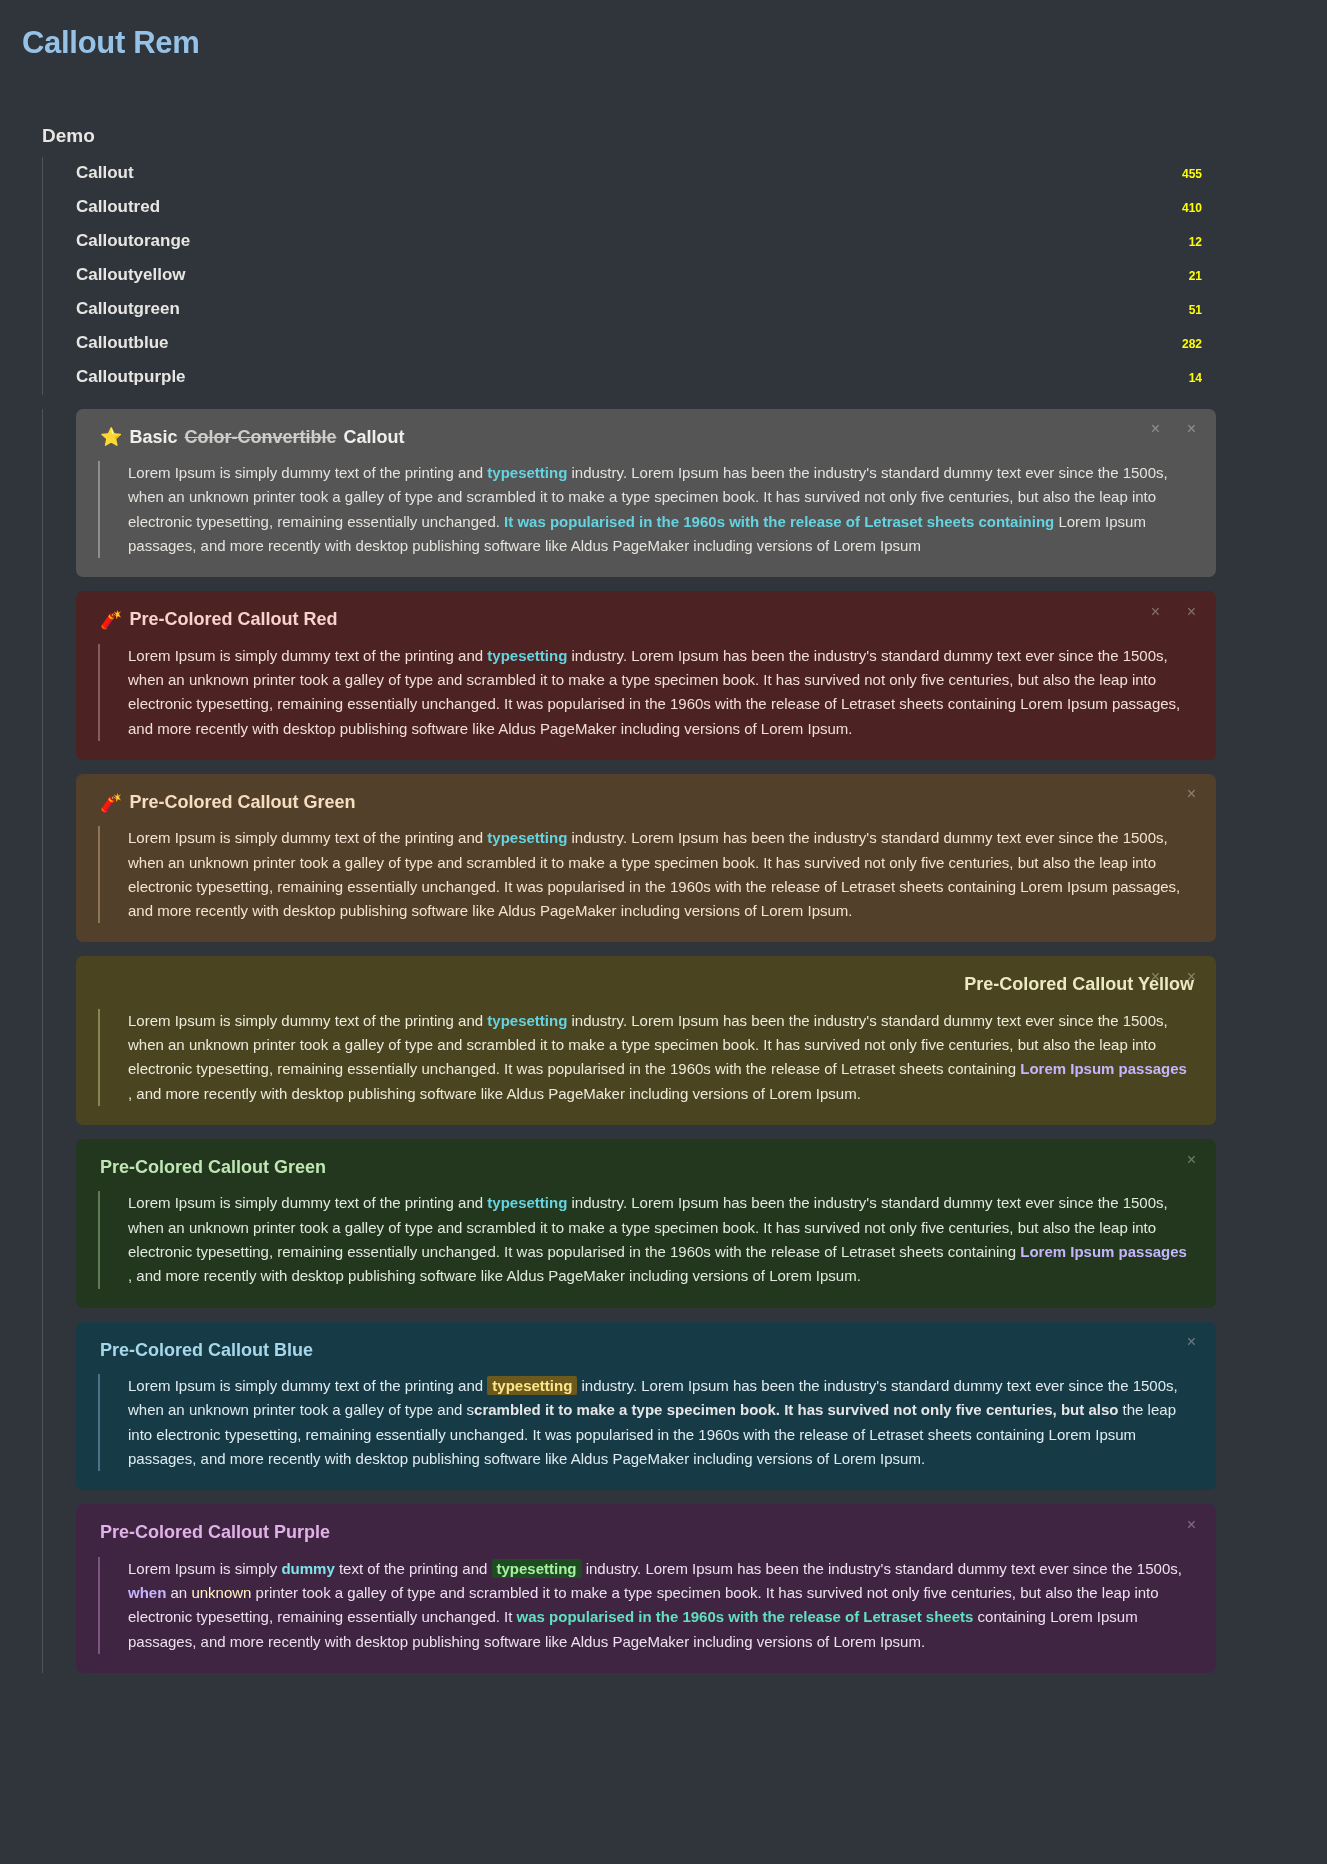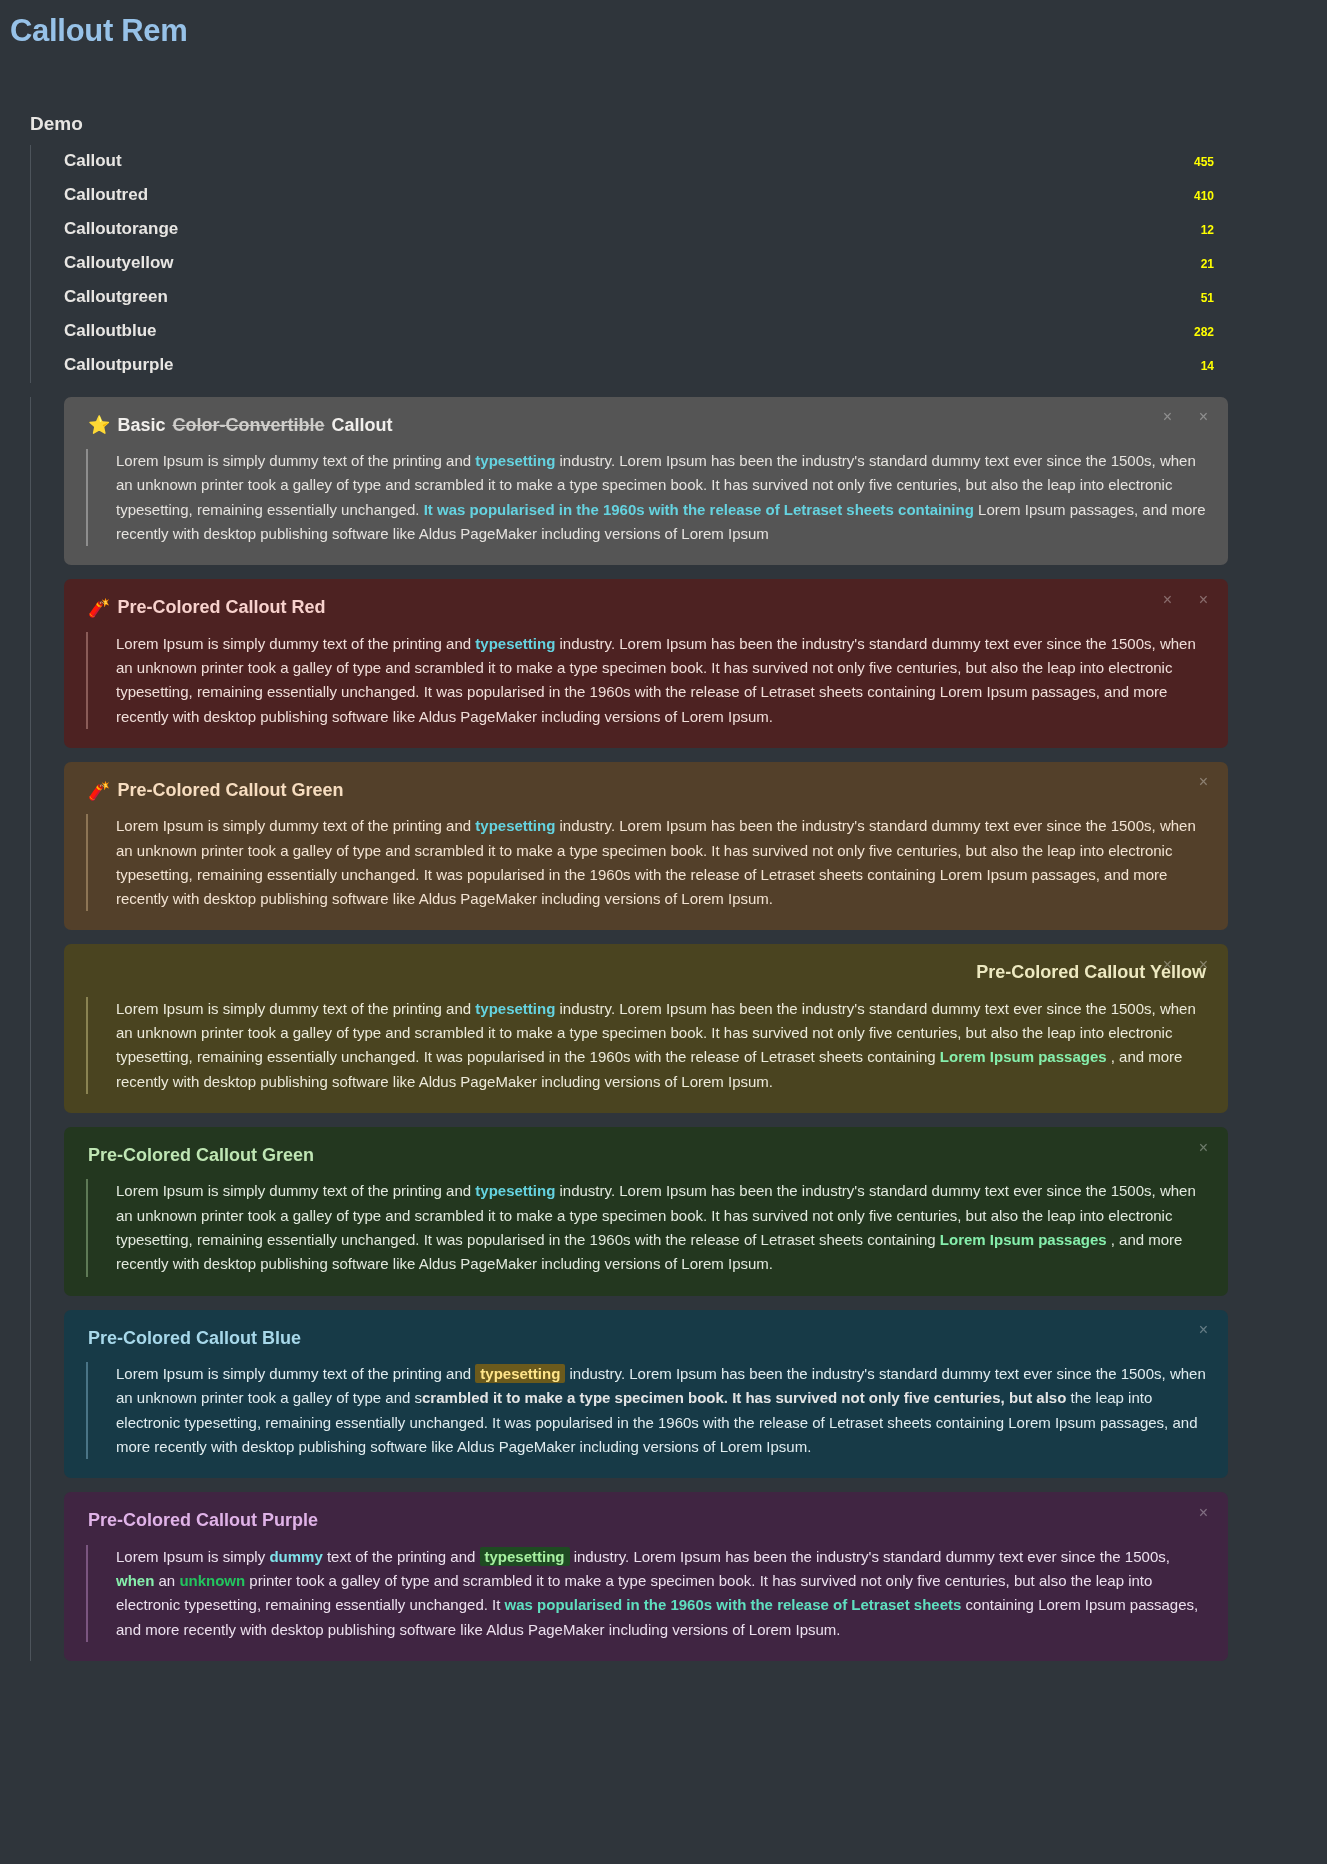--- a/index.html
+++ b/index.html
@@ -2,21 +2,21 @@
 <html><head>
 <meta charset="utf-8">
 <style>
   * { box-sizing: border-box; }
   html, body {
     margin: 0; padding: 0;
     background: #2f353b;
     width: 1327px;
     font-family: "Liberation Sans", sans-serif;
   }
-  .page { width: 1232px; min-height: 1864px; position: relative; padding: 4px; }
+  .page { width: 1232px; min-height: 1864px; position: relative; padding: 16px; }
 
   
   .app-title {
     color: #97c2e8;
     font-size: 31px;
     font-weight: bold;
     padding: 8px 0 0 6px;
     letter-spacing: -0.3px;
     line-height: 1.25;
   }
@@ -125,22 +125,22 @@
 
   .c-blue   { background: #173a47; }
   .c-blue   .callout-title { color: #a7d8ea; }
   .c-blue   .callout-body  { color: #e0ecef; border-left-color: #4a7486; }
 
   .c-purple { background: #402542; }
   .c-purple .callout-title { color: #e0b3e8; }
   .c-purple .callout-body  { color: #ece0ee; border-left-color: #7b5680; }
   .em-cyan   { color: #65d3e0; font-weight: bold; }
   .em-cyan2  { color: #7fe3ea; font-weight: bold; }
-  .em-yellow { color: #86efac; font-weight: bold; }
-  .em-green  { color: #22c55e; font-weight: bold; }
+  .em-yellow { color: #c4b5fd; font-weight: bold; }
+  .em-green  { color: #fef9c3; font-weight: normal; }
   .em-teal   { color: #5fe0c0; font-weight: bold; }
   .em-white  { color: #e5e5e5; font-weight: bold; text-align: right; }
   .hl-olive  { background: #6b5a1c; color: #ffe58a; font-weight: bold; padding: 1px 5px; border-radius: 2px; }
   .hl-green  { background: #1e4b22; color: #a6f0a0; font-weight: bold; padding: 1px 5px; border-radius: 2px; }
 </style>
 </head>
 <body>
 
 <div class="page">
 

